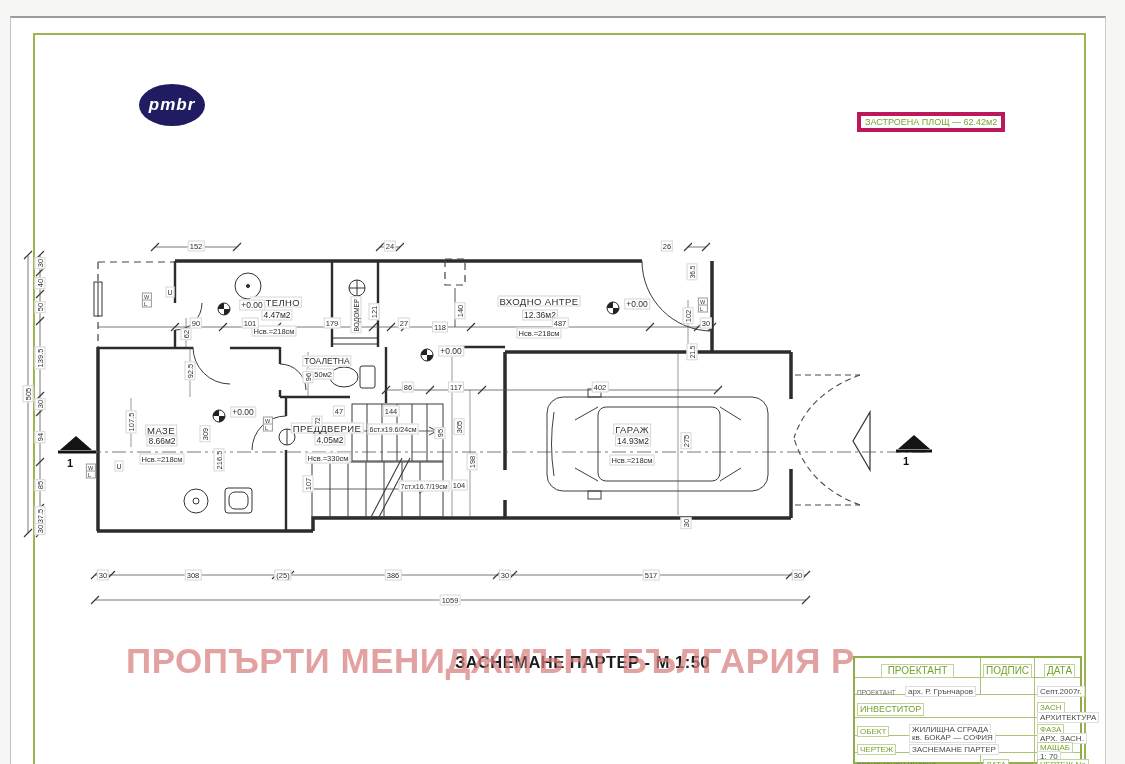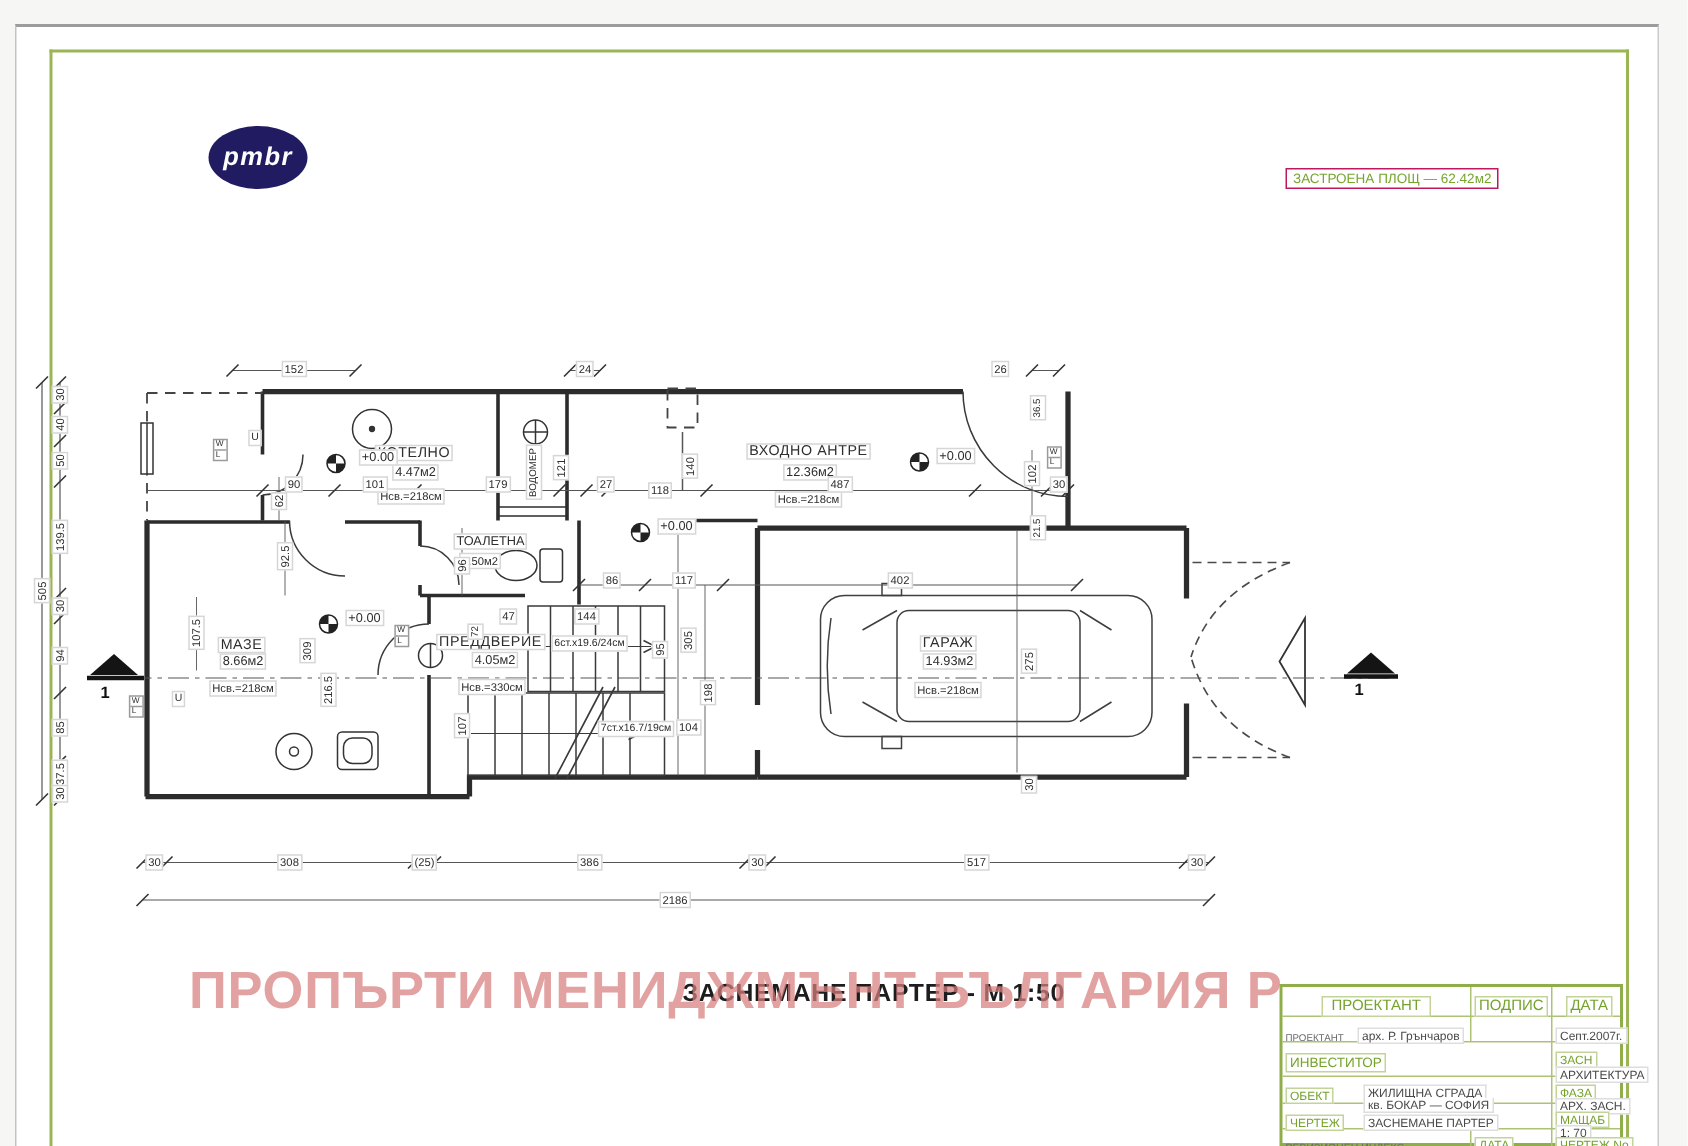--- a/index.html
+++ b/index.html
@@ -7,21 +7,21 @@
          font-family:"Liberation Sans",sans-serif;}
   #paper{position:absolute;left:10px;top:16px;width:1094px;height:748px;background:#fff;
          border-top:2px solid #9c9c9c;border-left:1px solid #c3c3c3;border-right:1px solid #cbcbcb;}
   #frame{position:absolute;left:33px;top:33px;width:1049px;height:731px;
          border:2px solid #9cb554;border-bottom:none;z-index:1;}
   
   #logo{position:absolute;left:139px;top:84px;width:66px;height:42px;background:#211c62;
         border-radius:50%;display:flex;align-items:center;justify-content:center;z-index:2;}
   #logo span{color:#fff;font-weight:bold;font-style:italic;font-size:17px;letter-spacing:1px;}
   
-  .green-box{position:absolute;color:#76a52e;border:1px solid #be185d;background:#fff;
+  .green-box{position:absolute;color:#76a52e;border:4px solid #be185d;background:#fff;
         padding:1px 4px;font-size:9px;white-space:nowrap;z-index:3;}
   
   .lb{position:absolute;transform:translate(-50%,-50%);font-size:7.5px;line-height:9px;color:#2e2e2e;
       background:#fff;border:1px solid #d6d6d6;padding:0 1px;white-space:nowrap;z-index:3;}
   .rot{transform:translate(-50%,-50%) rotate(-90deg);}
   .rm{font-size:9.5px;letter-spacing:.4px;}
   .nb{border:none;background:transparent;}
   .sec{font-size:11px;font-weight:bold;color:#111;}
   .utag{font-size:7px;}
   .wl{position:absolute;transform:translate(-50%,-50%);z-index:3;border:1px solid #9a9a9a;background:#fff;}
@@ -262,21 +262,21 @@
   <span class="lb" style="left:390px;top:246px">24</span>
   <span class="lb" style="left:667px;top:246px">26</span>
 
   <span class="lb" style="left:103px;top:575px">30</span>
   <span class="lb" style="left:193px;top:575px">308</span>
   <span class="lb" style="left:283px;top:575px">(25)</span>
   <span class="lb" style="left:393px;top:575px">386</span>
   <span class="lb" style="left:505px;top:575px">30</span>
   <span class="lb" style="left:651px;top:575px">517</span>
   <span class="lb" style="left:798px;top:575px">30</span>
-  <span class="lb" style="left:450px;top:600px">2186</span>
+  <span class="lb" style="left:450px;top:600px">1059</span>
 
   <span class="lb rot" style="left:40px;top:263px">30</span>
   <span class="lb rot" style="left:40px;top:283px">40</span>
   <span class="lb rot" style="left:40px;top:307px">50</span>
   <span class="lb rot" style="left:40px;top:358px">139.5</span>
   <span class="lb rot" style="left:40px;top:404px">30</span>
   <span class="lb rot" style="left:40px;top:437px">94</span>
   <span class="lb rot" style="left:40px;top:485px">85</span>
   <span class="lb rot" style="left:40px;top:516px">37.5</span>
   <span class="lb rot" style="left:40px;top:529px">30</span>

